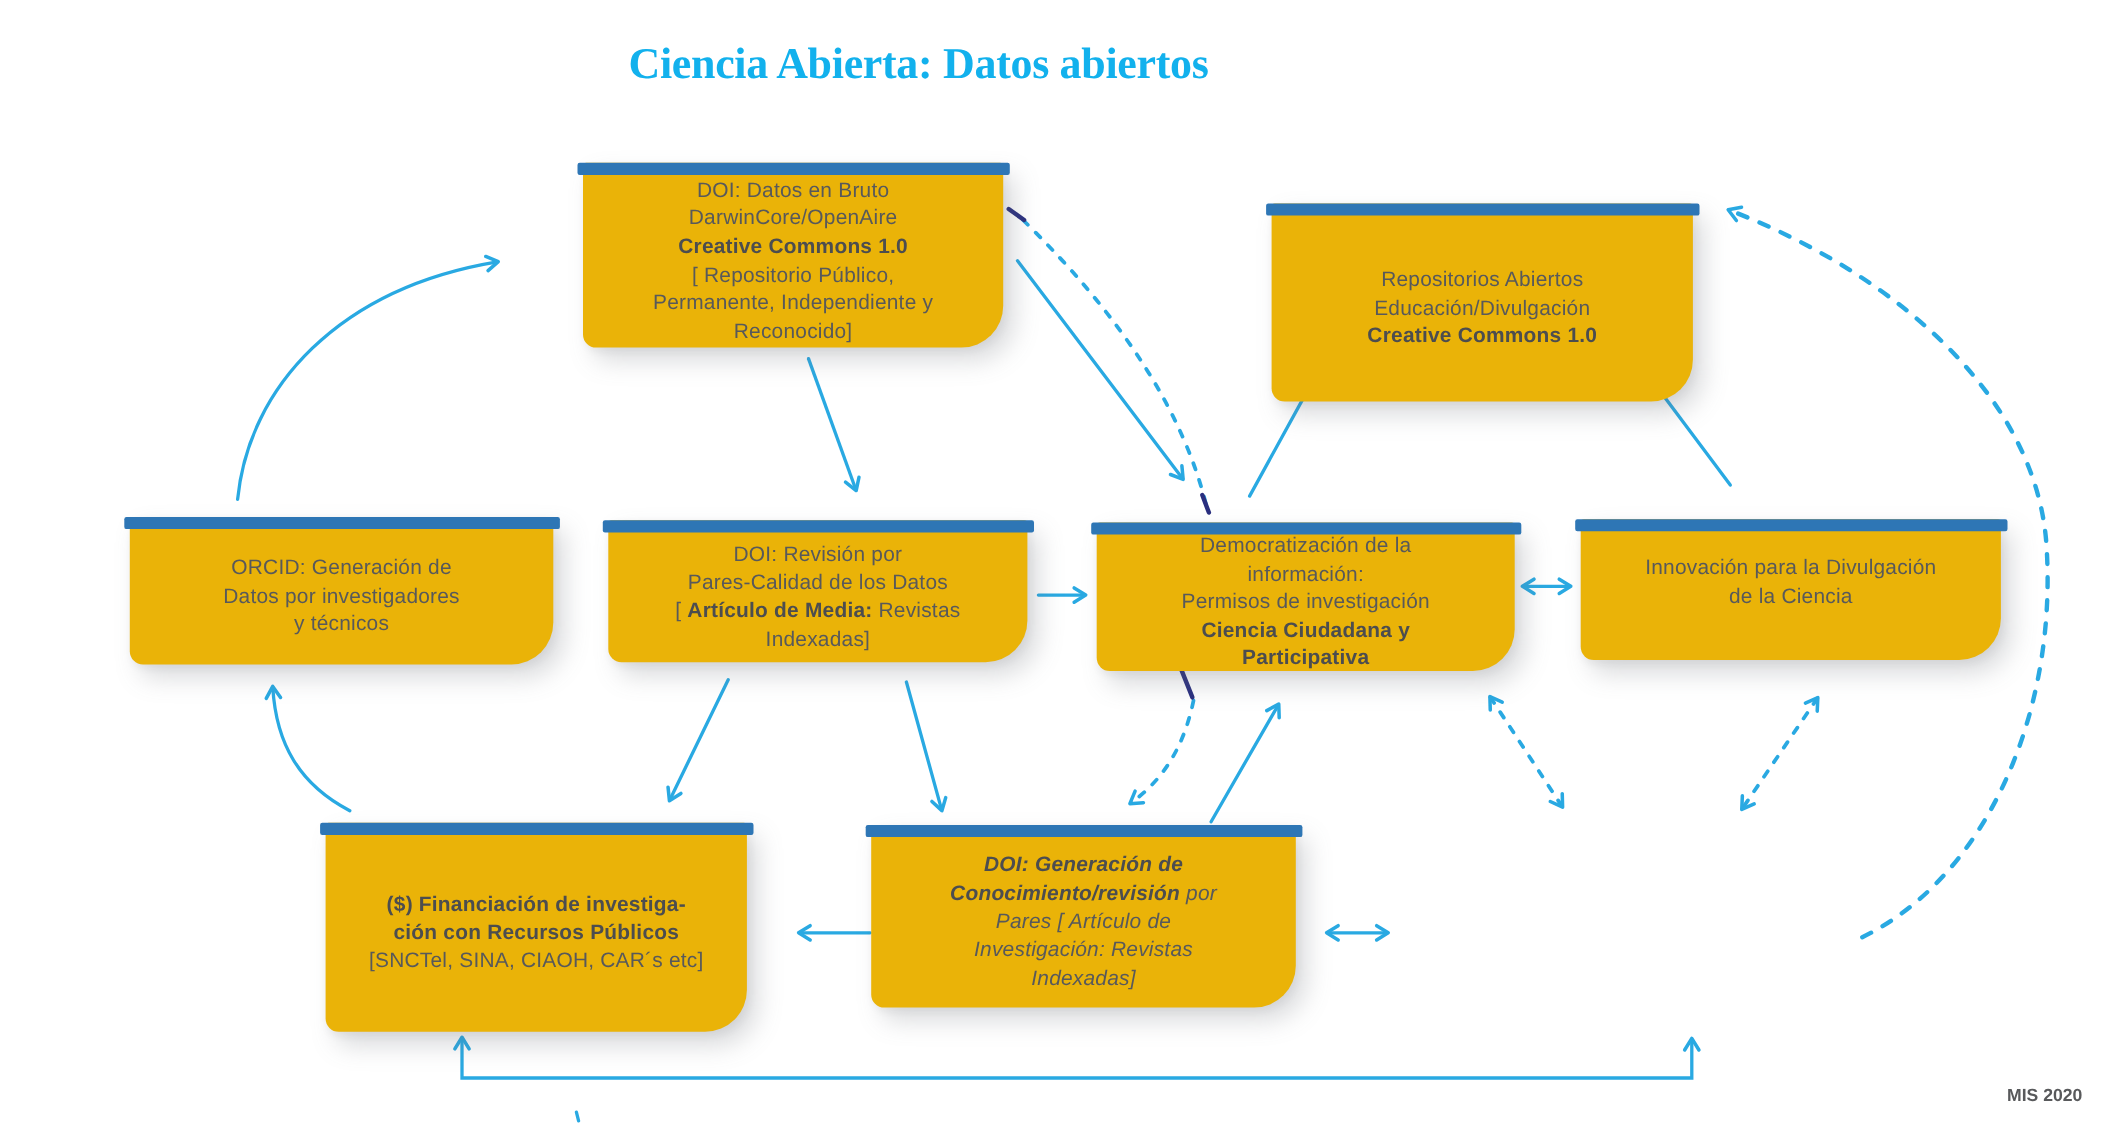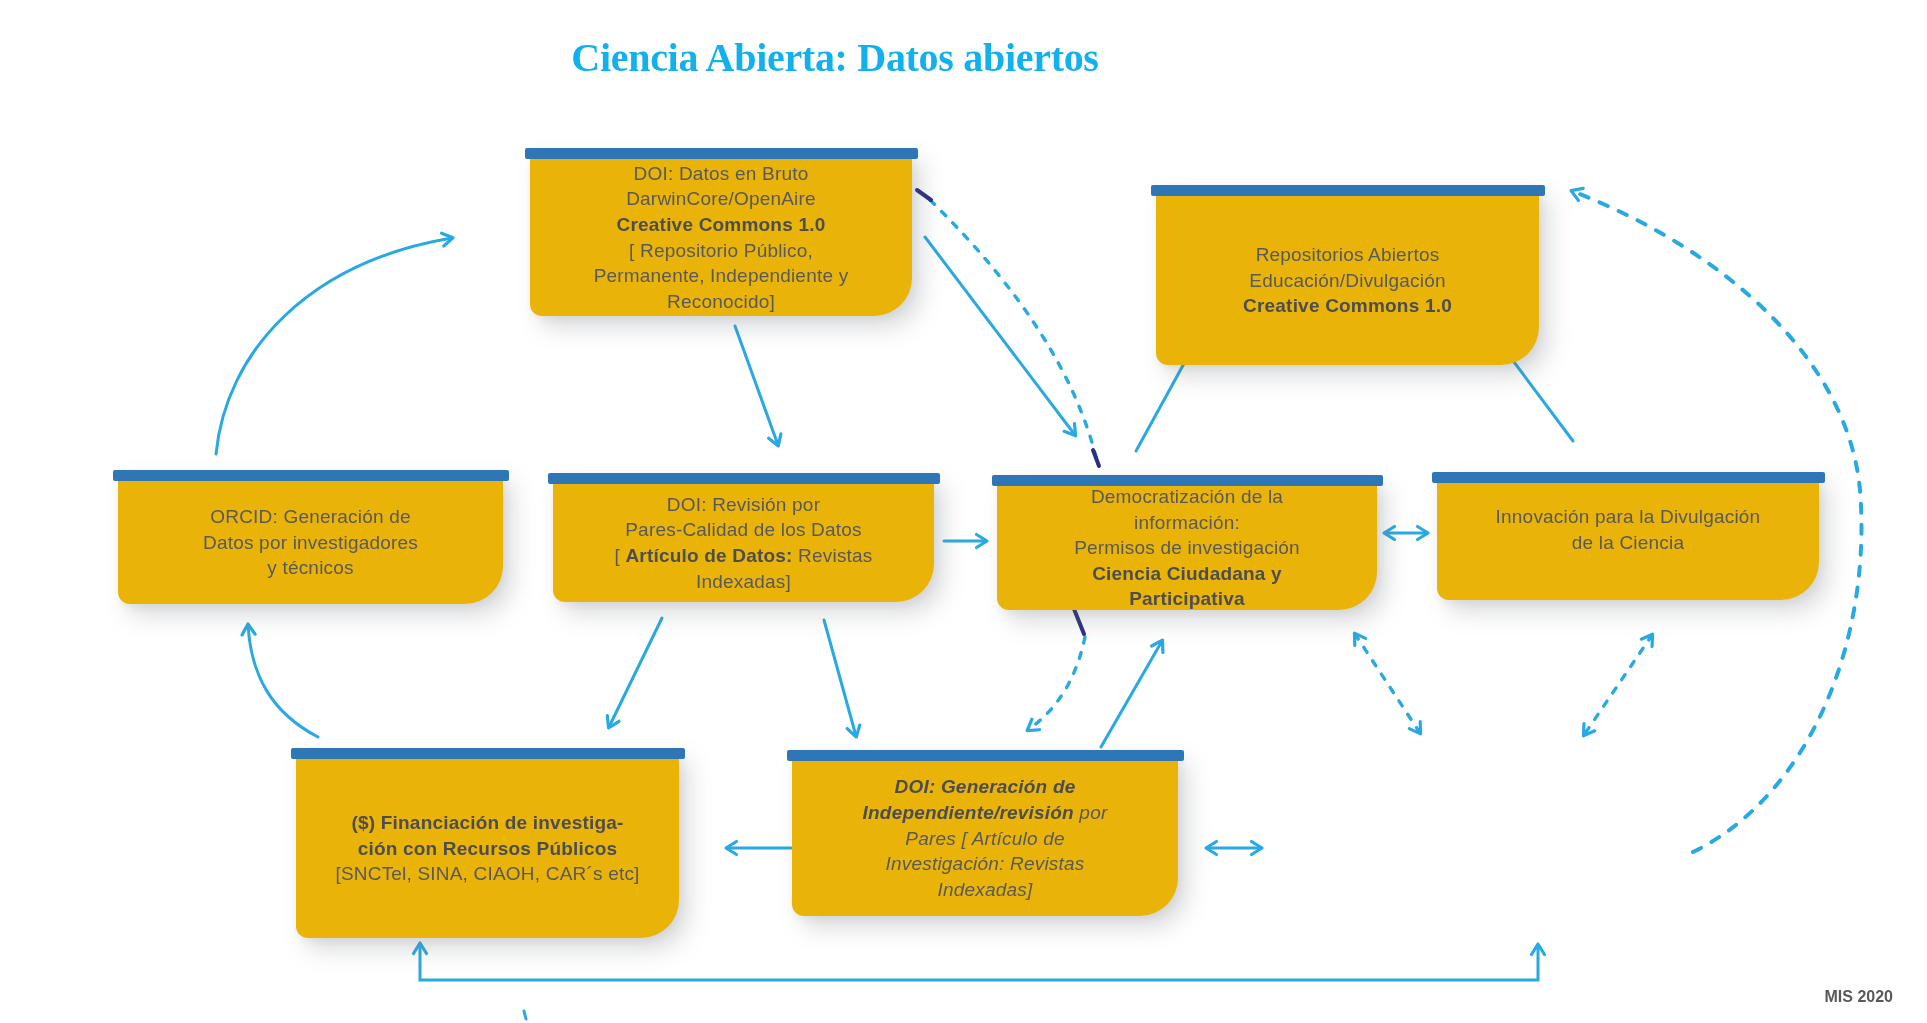--- a/index.html
+++ b/index.html
@@ -103,21 +103,21 @@
         <div><span>Datos por investigadores</span></div>
         <div><span>y técnicos</span></div>
       </div>
   </div>
 
   <div class="box" style="left:553px;top:473px;width:381px;height:129px;">
     <div class="bar"></div>
     <div class="body">
         <div><span>DOI: Revisión por</span></div>
         <div><span>Pares-Calidad de los Datos</span></div>
-        <div><span>[ </span><b>Artículo de Datos:</b><span> Revistas</span></div>
+        <div><span>[ </span><b>Artículo de Media:</b><span> Revistas</span></div>
         <div><span>Indexadas]</span></div>
       </div>
   </div>
 
   <div class="box up" style="left:1437px;top:472px;width:382px;height:128px;">
     <div class="bar"></div>
     <div class="body">
         <div><span>Innovación para la Divulgación</span></div>
         <div><span>de la Ciencia</span></div>
       </div>
@@ -140,21 +140,21 @@
         <div><b>($) Financiación de investiga-</b></div>
         <div><b>ción con Recursos Públicos</b></div>
         <div><span>[SNCTel, SINA, CIAOH, CAR´s etc]</span></div>
       </div>
   </div>
 
   <div class="box" style="left:792px;top:750px;width:386px;height:166px;font-style:italic;">
     <div class="bar"></div>
     <div class="body">
         <div><b>DOI: Generación de</b></div>
-        <div><b>Independiente/revisión</b><span> por</span></div>
+        <div><b>Conocimiento/revisión</b><span> por</span></div>
         <div><span>Pares [ Artículo de</span></div>
         <div><span>Investigación: Revistas</span></div>
         <div><span>Indexadas]</span></div>
       </div>
   </div>
 
 
   <div class="credit">MIS 2020</div>
 
 </div>

